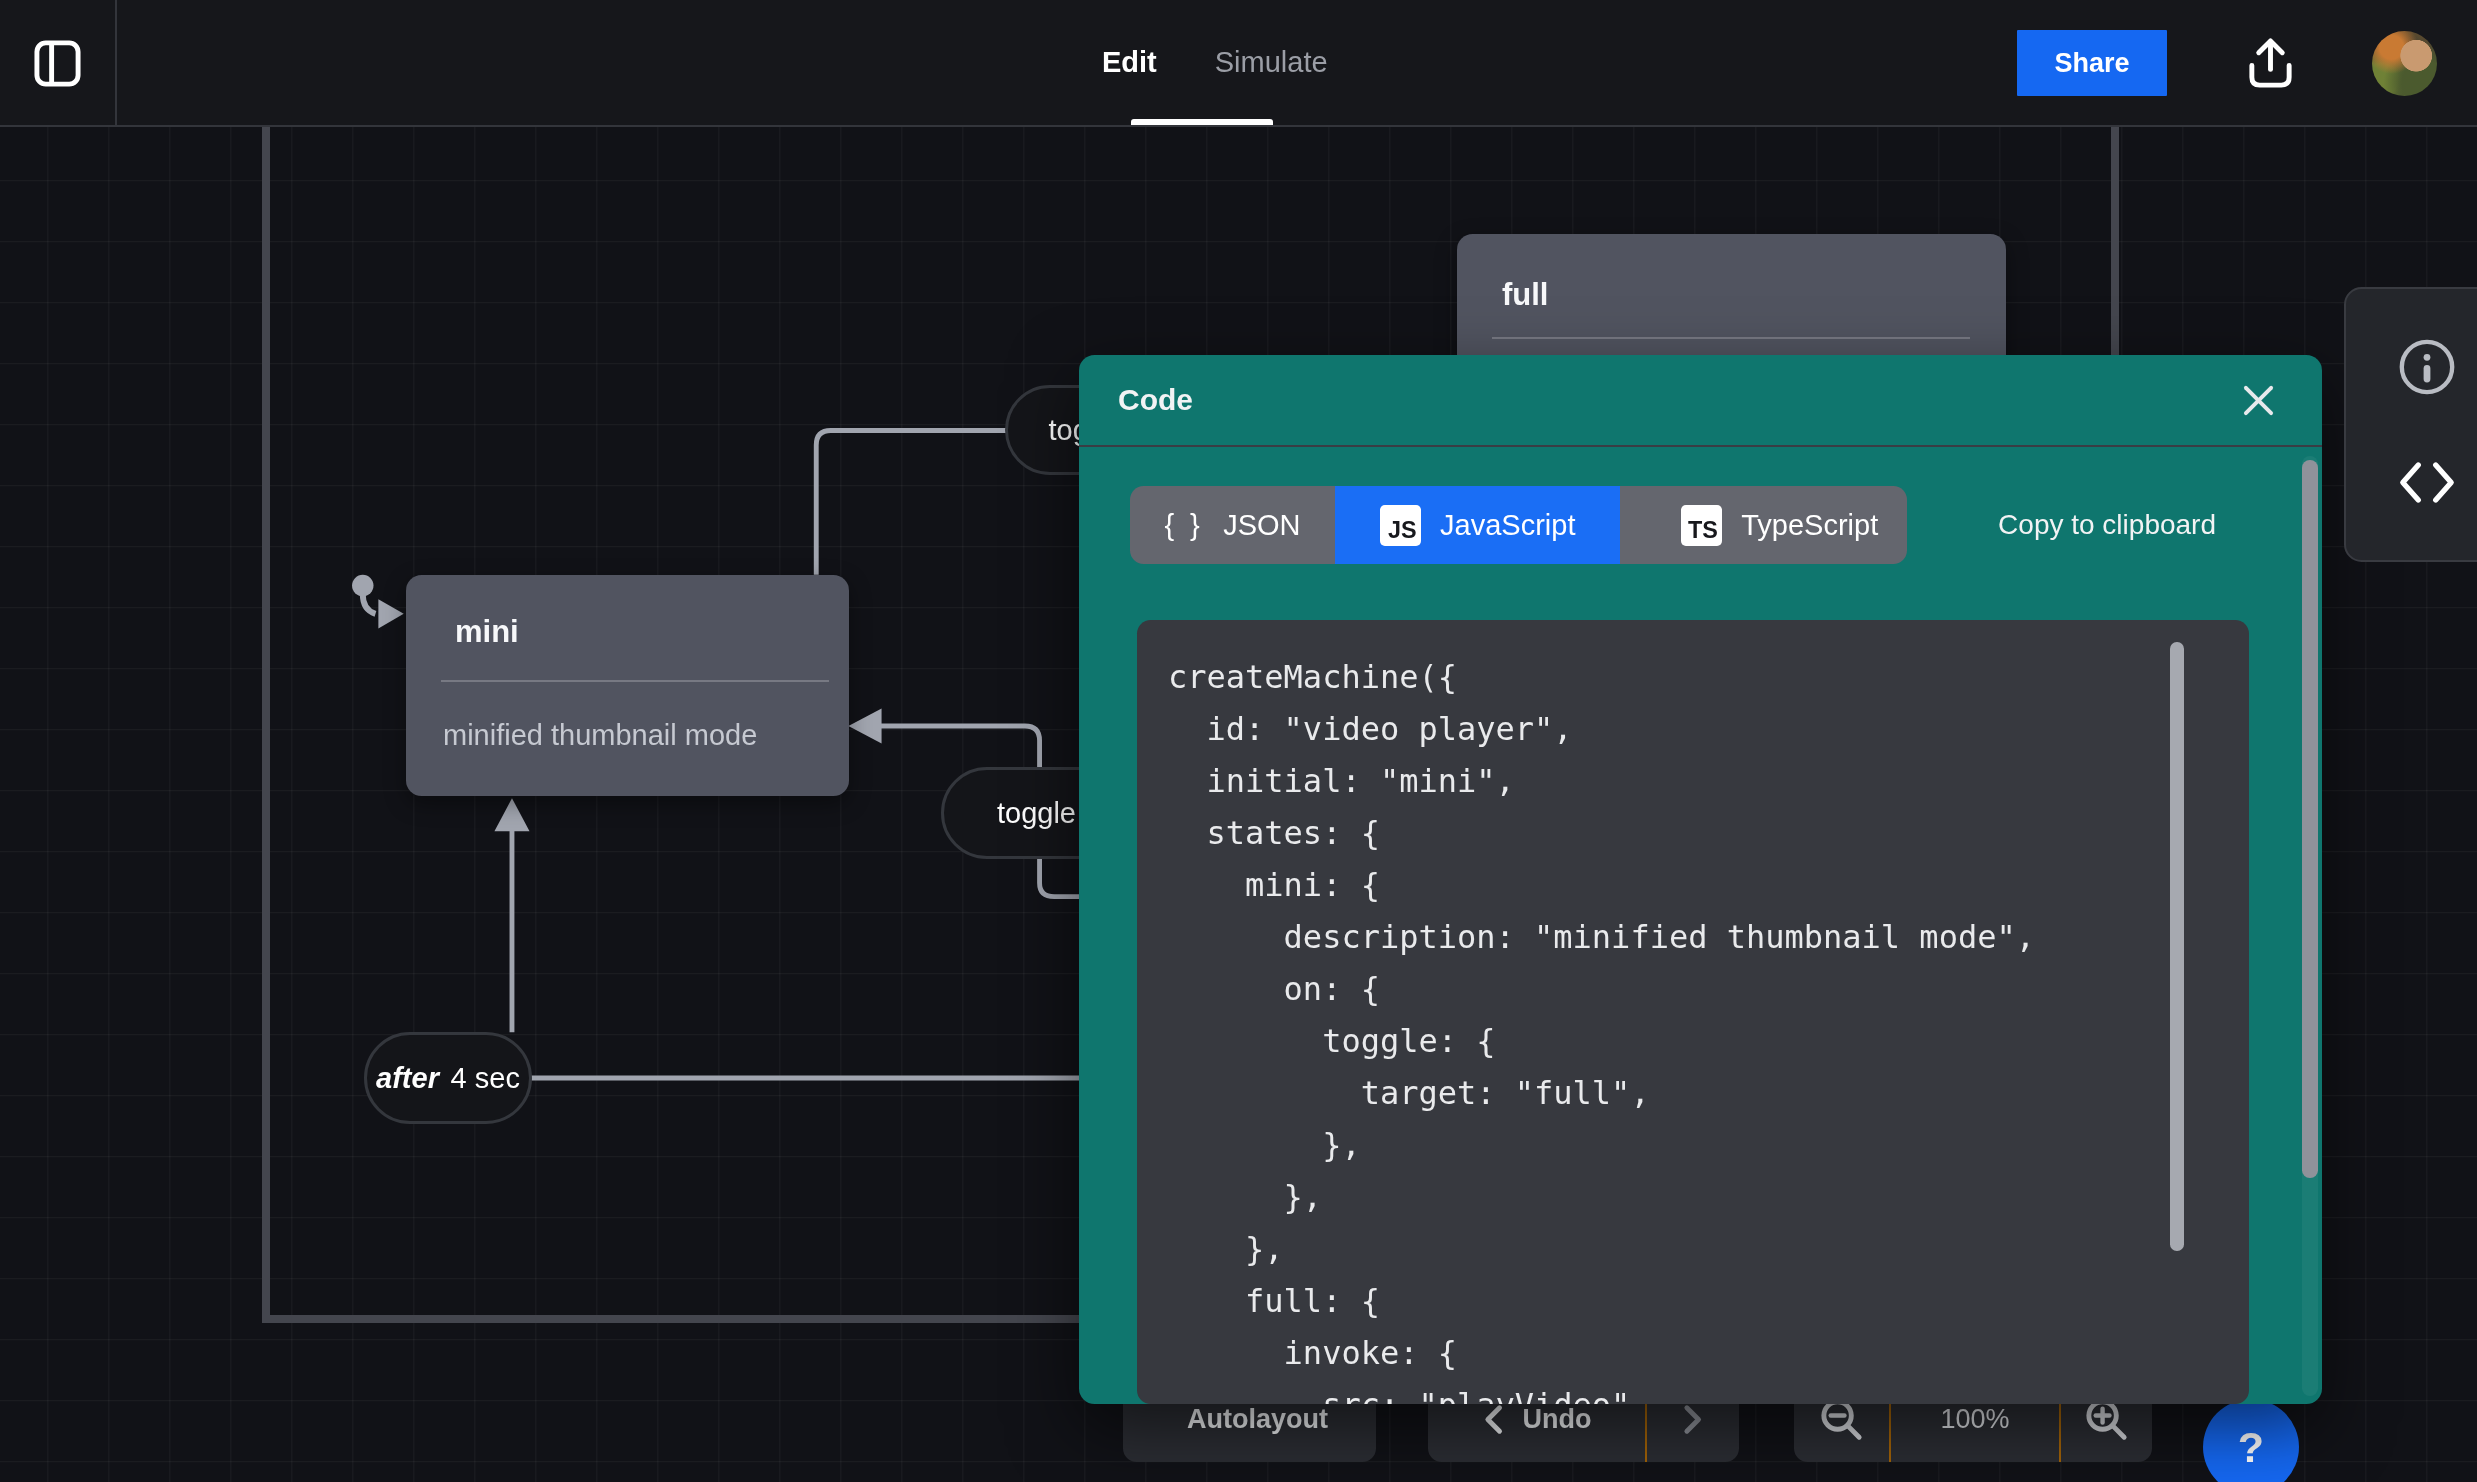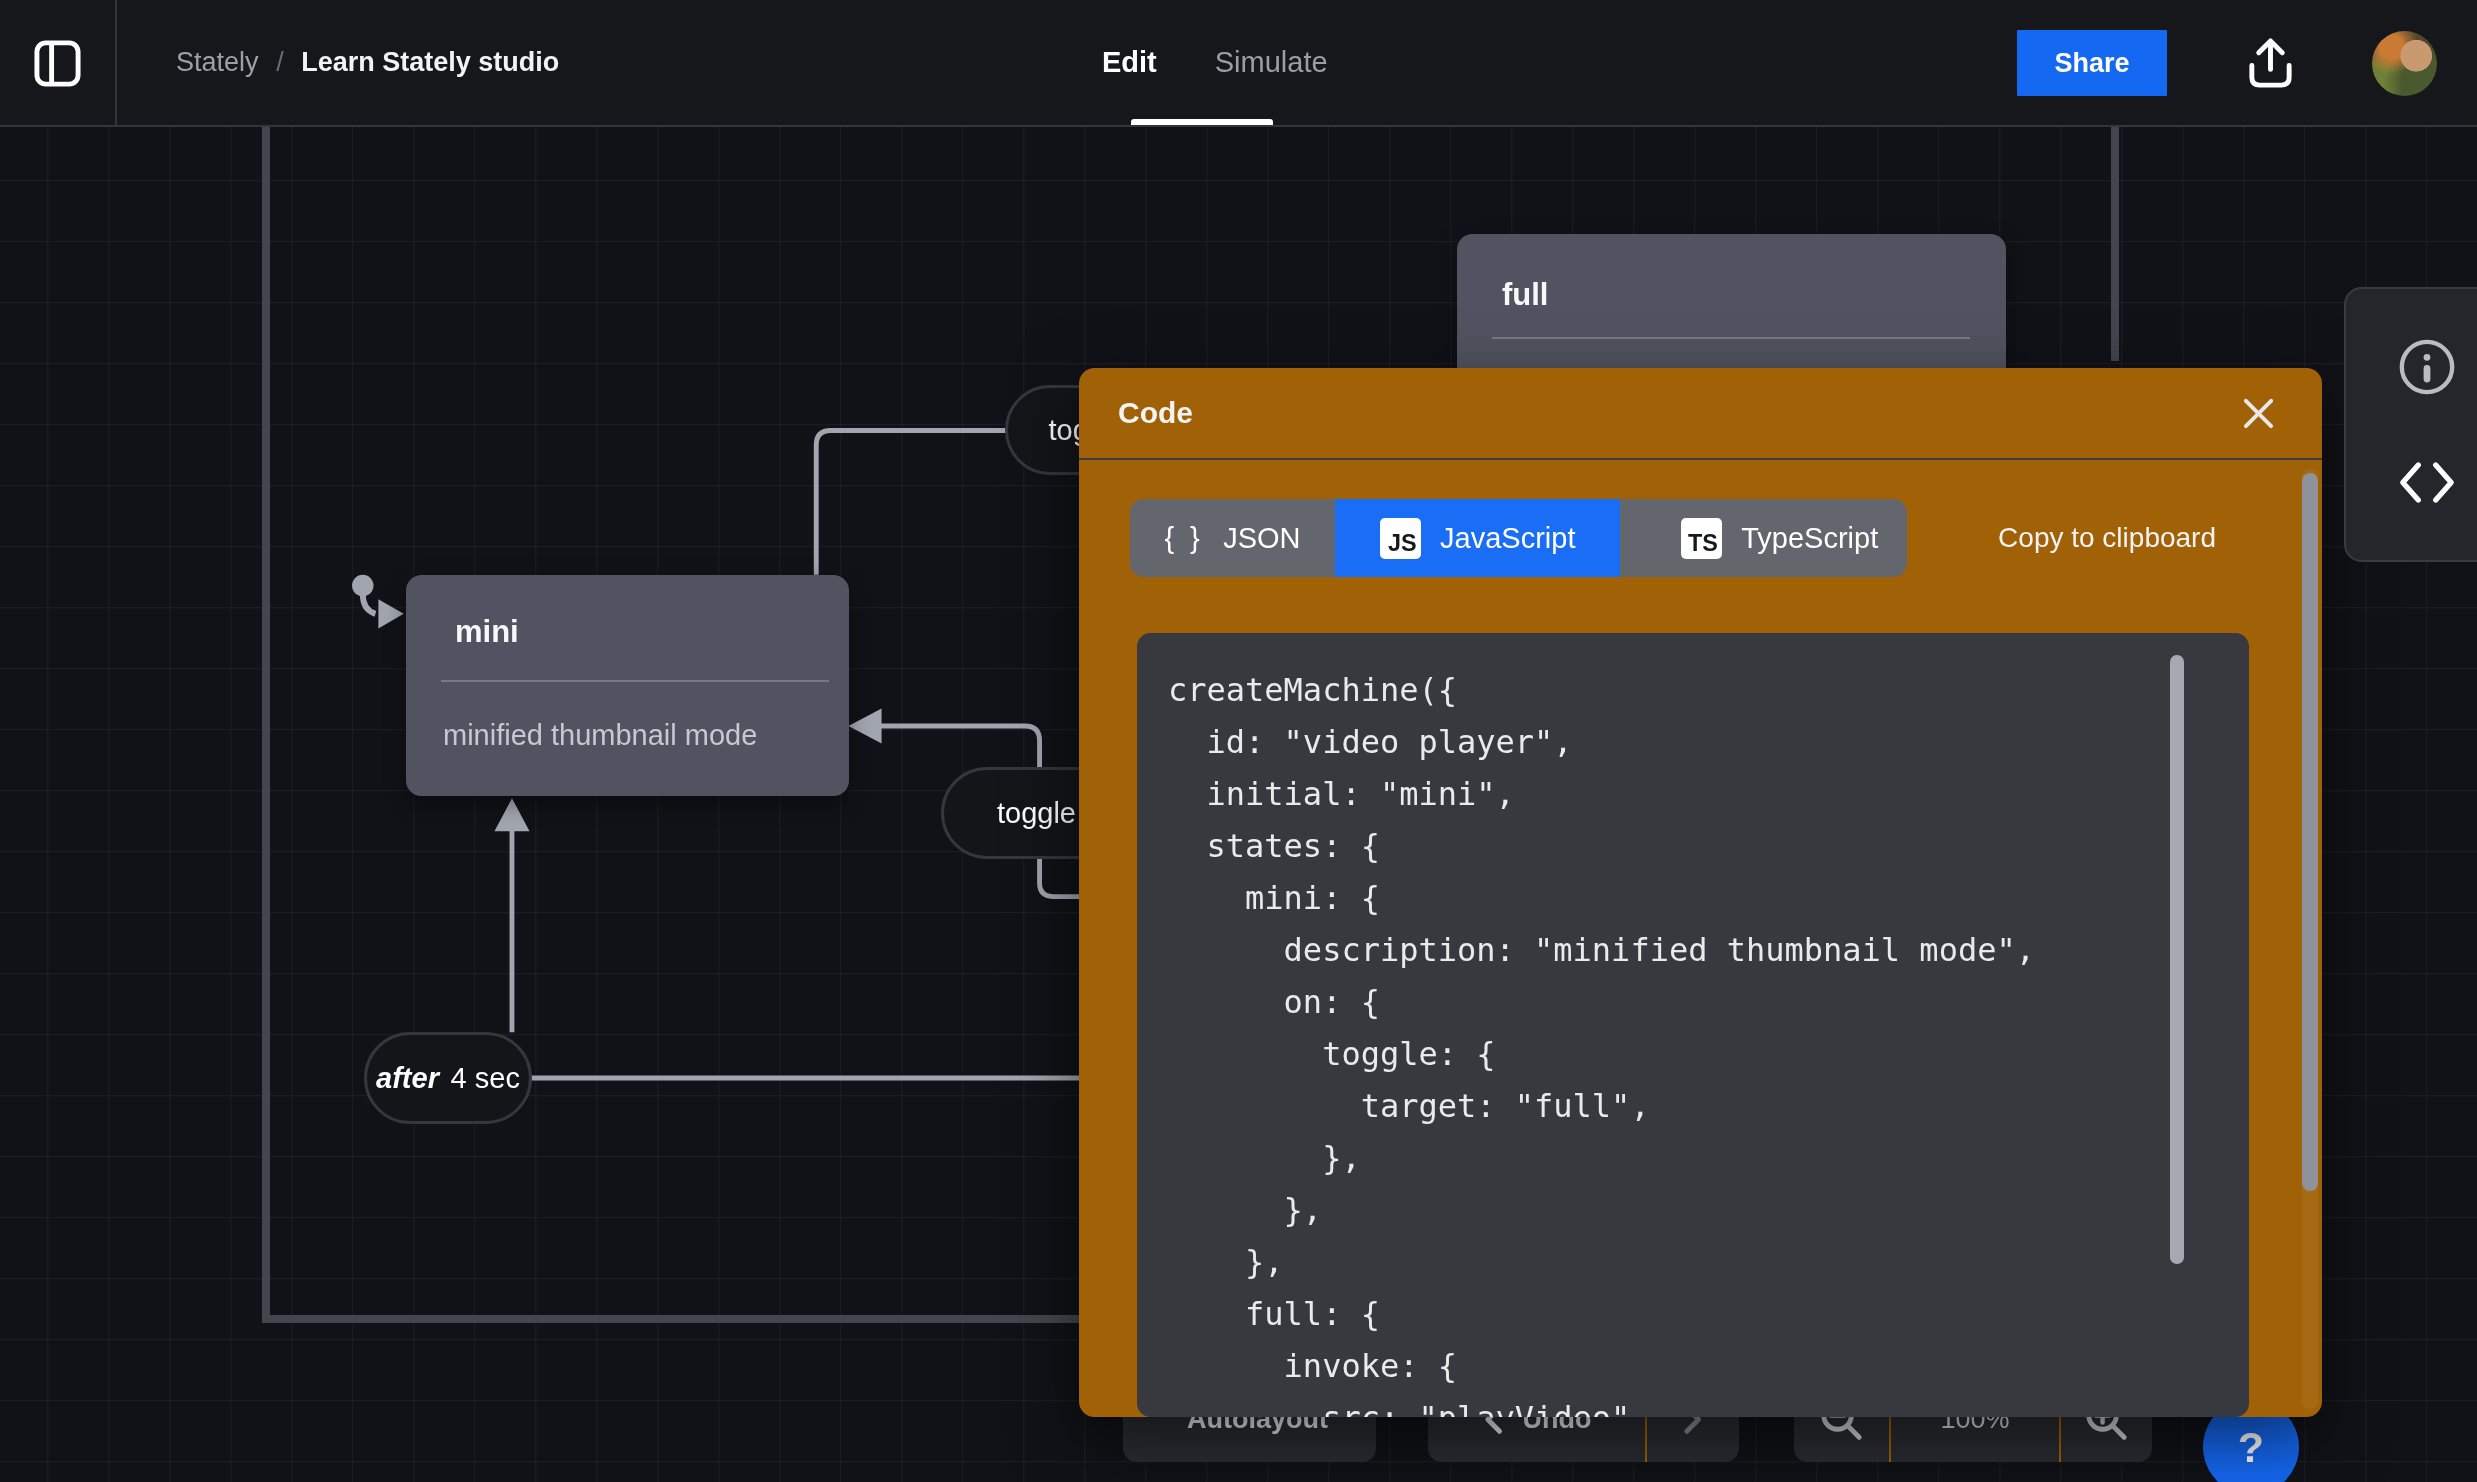--- a/index.html
+++ b/index.html
@@ -109,24 +109,23 @@
   .zoomin-seg { flex:1; }
   .help-btn {
     position:absolute; left:2203px; top:1399px; width:96px; height:96px; border-radius:50%;
     background:#1568f2; color:#fff; font-size:43px; font-weight:700;
     display:flex; align-items:center; justify-content:center; z-index:3; cursor:pointer;
   }
 
   
   .code-panel {
     position:absolute; left:1079px; top:355px; width:1243px; height:1049px;
-    background:#a16207; border-radius:15.6px; z-index:5;
+    background:#0f766e; border-radius:15.6px; z-index:5;
     box-shadow:0 23.4px 68px rgba(0,0,0,.55);
     overflow:hidden;
-    margin-top:13px;
   }
   .cp-header { position:relative; height:92px; border-bottom:2px solid #3a3d44;
     display:flex; align-items:center; }
   .cp-title { font-size:30px; font-weight:600; color:#f2f3f4; margin-left:39px; }
   .cp-close { position:absolute; right:41px; top:23.4px; width:45px; height:45px;
     display:flex; align-items:center; justify-content:center; cursor:pointer; }
   .cp-tabs-row { display:flex; align-items:center; margin:39px 51px 0 51px; height:78px; }
   .cp-tabgroup { display:flex; height:78px; border-radius:13.7px; overflow:hidden; background:#64666e; }
   .cp-tab { display:flex; align-items:center; justify-content:center; gap:19.5px;
     font-size:29px; color:#ffffff; cursor:pointer; }
@@ -330,25 +329,20 @@
 
 <div class="topbar">
   <div class="sidebar-btn">
     <svg width="49" height="49" viewBox="0 0 50 50">
       <rect x="4" y="4" width="42" height="42" rx="9" fill="none" stroke="#ffffff" stroke-width="5"></rect>
       <line x1="19" y1="6" x2="19" y2="44" stroke="#ffffff" stroke-width="5"></line>
     </svg>
   </div>
   <div class="topbar-sep"></div>
 
-  <div class="breadcrumb">
-    <span class="crumb-app">Stately</span>
-    <span class="crumb-sep">/</span>
-    <span class="crumb-project">Learn Stately studio</span>
-  </div>
 
   <div class="mode-tabs">
     <span class="mode-tab active">Edit</span>
     <span class="mode-tab">Simulate</span>
   </div>
   <div class="edit-underline"></div>
 
   <button class="share-btn">Share</button>
 
   <div class="export-btn">

